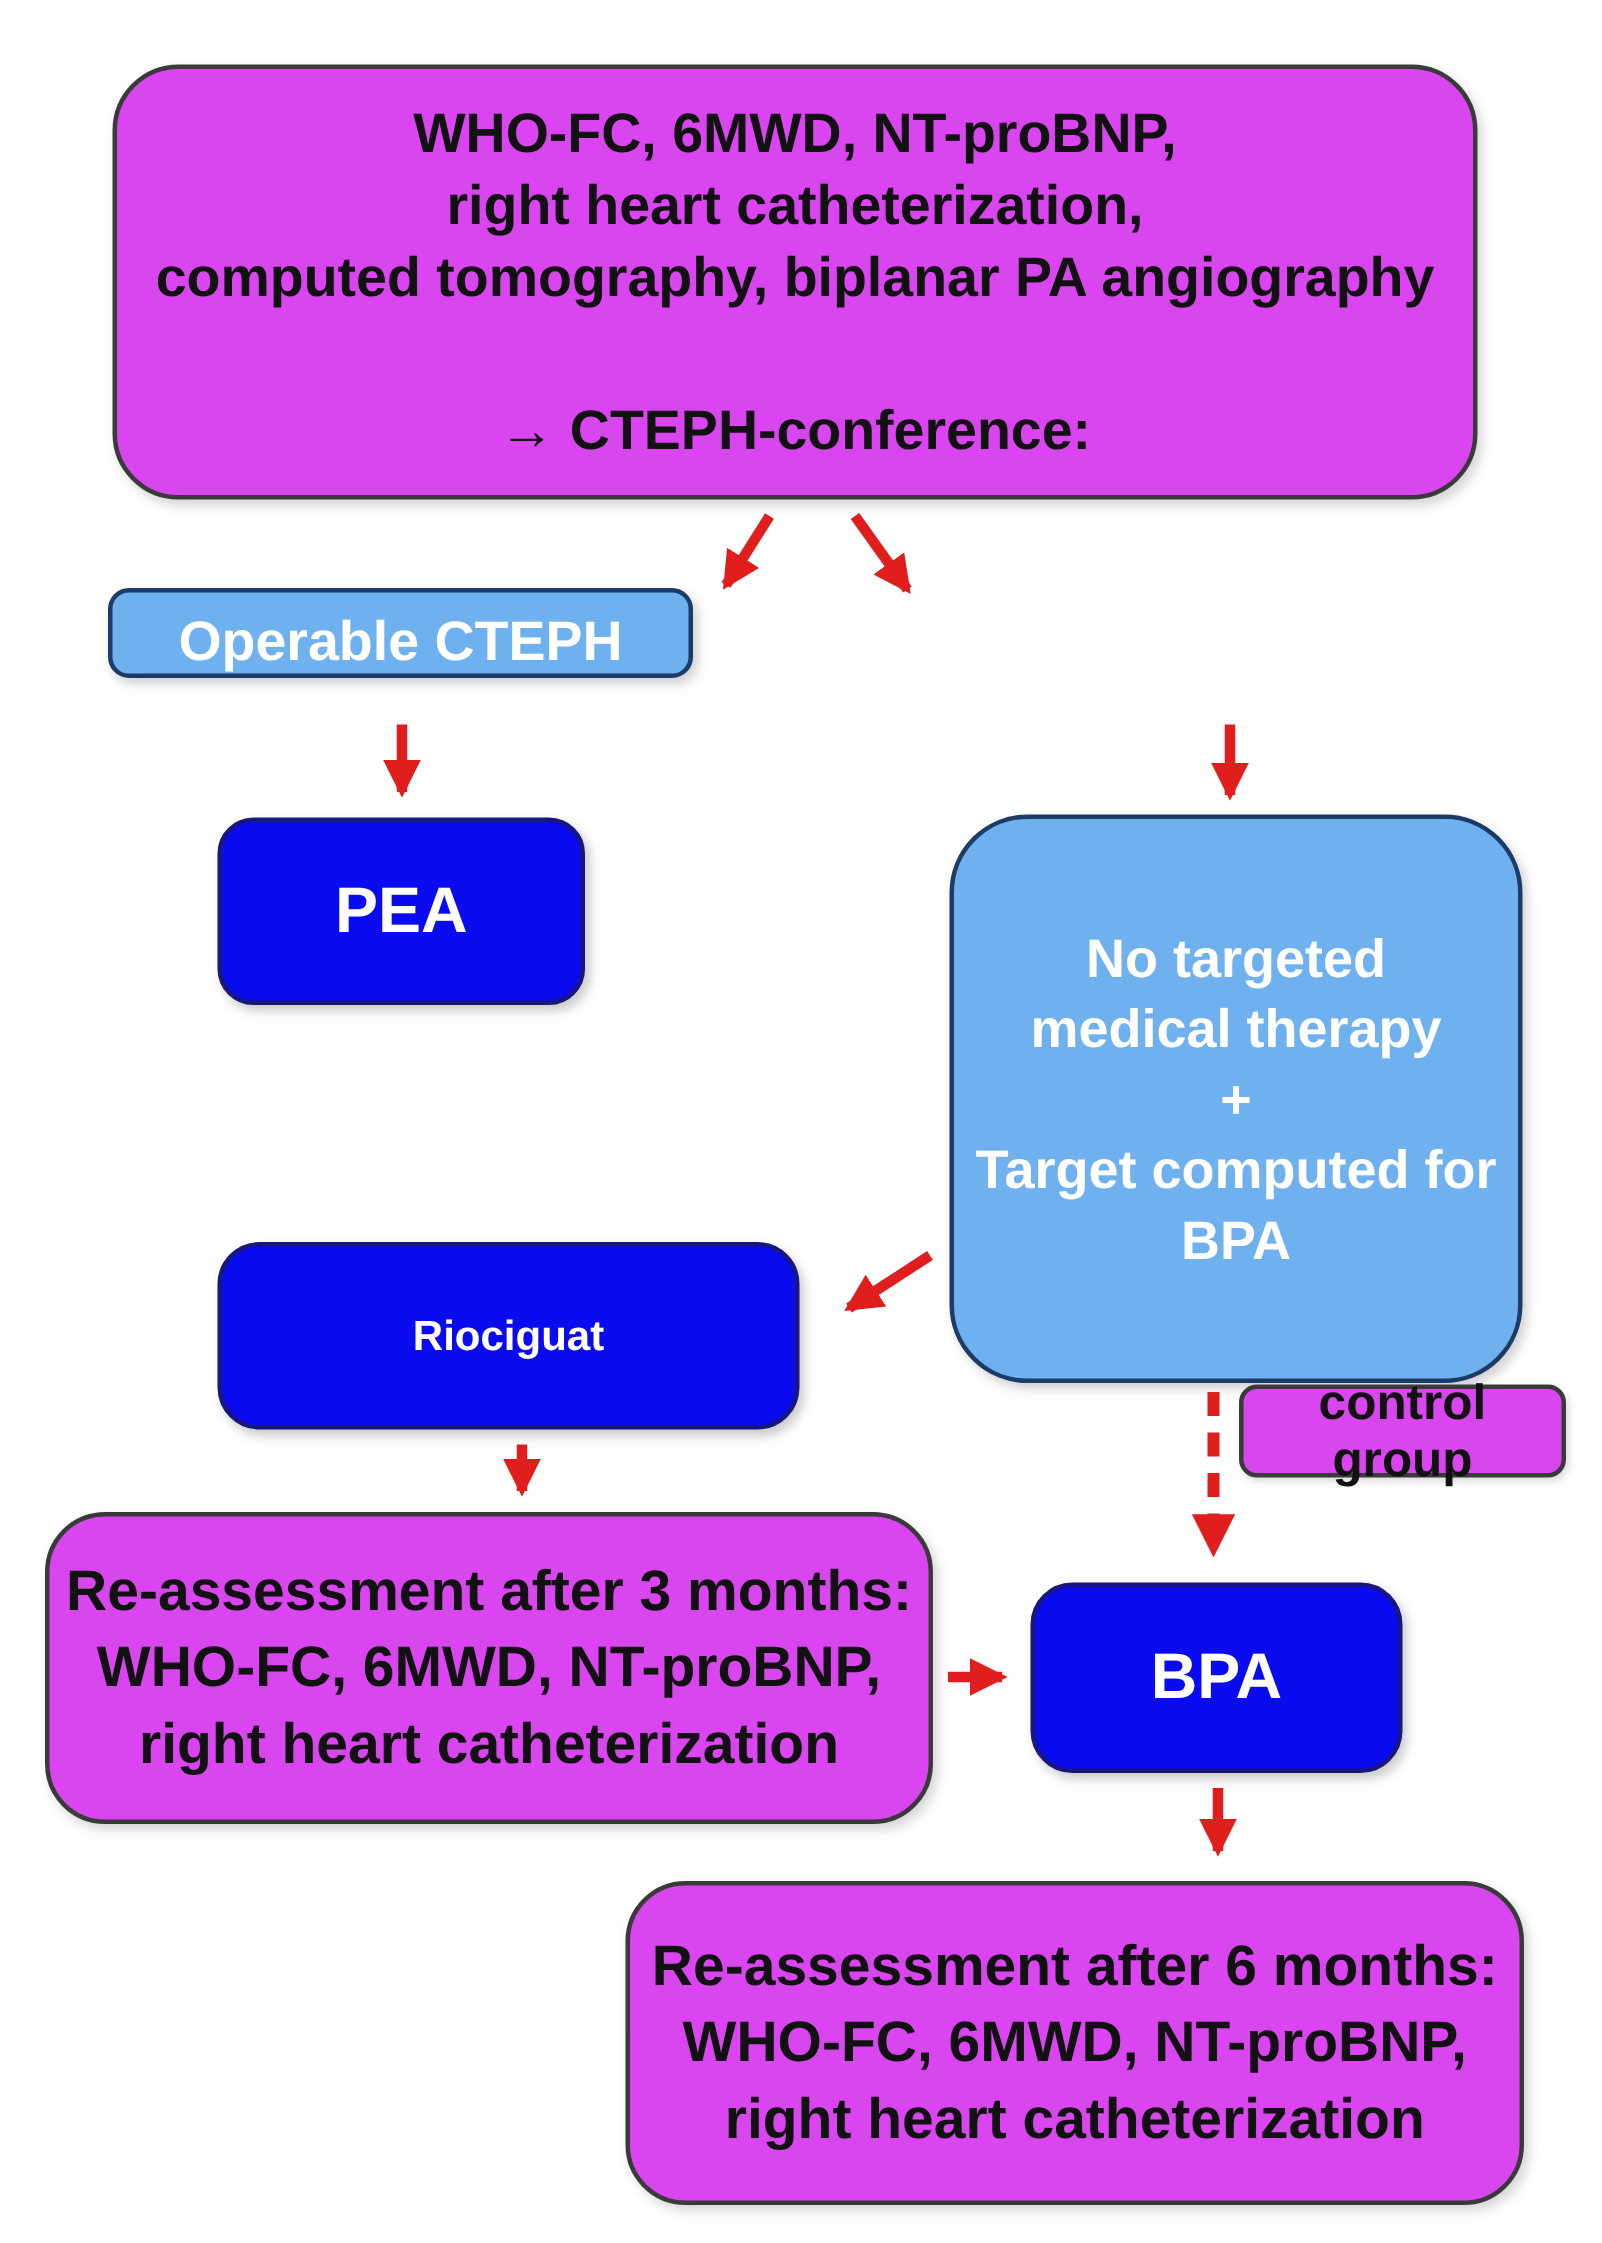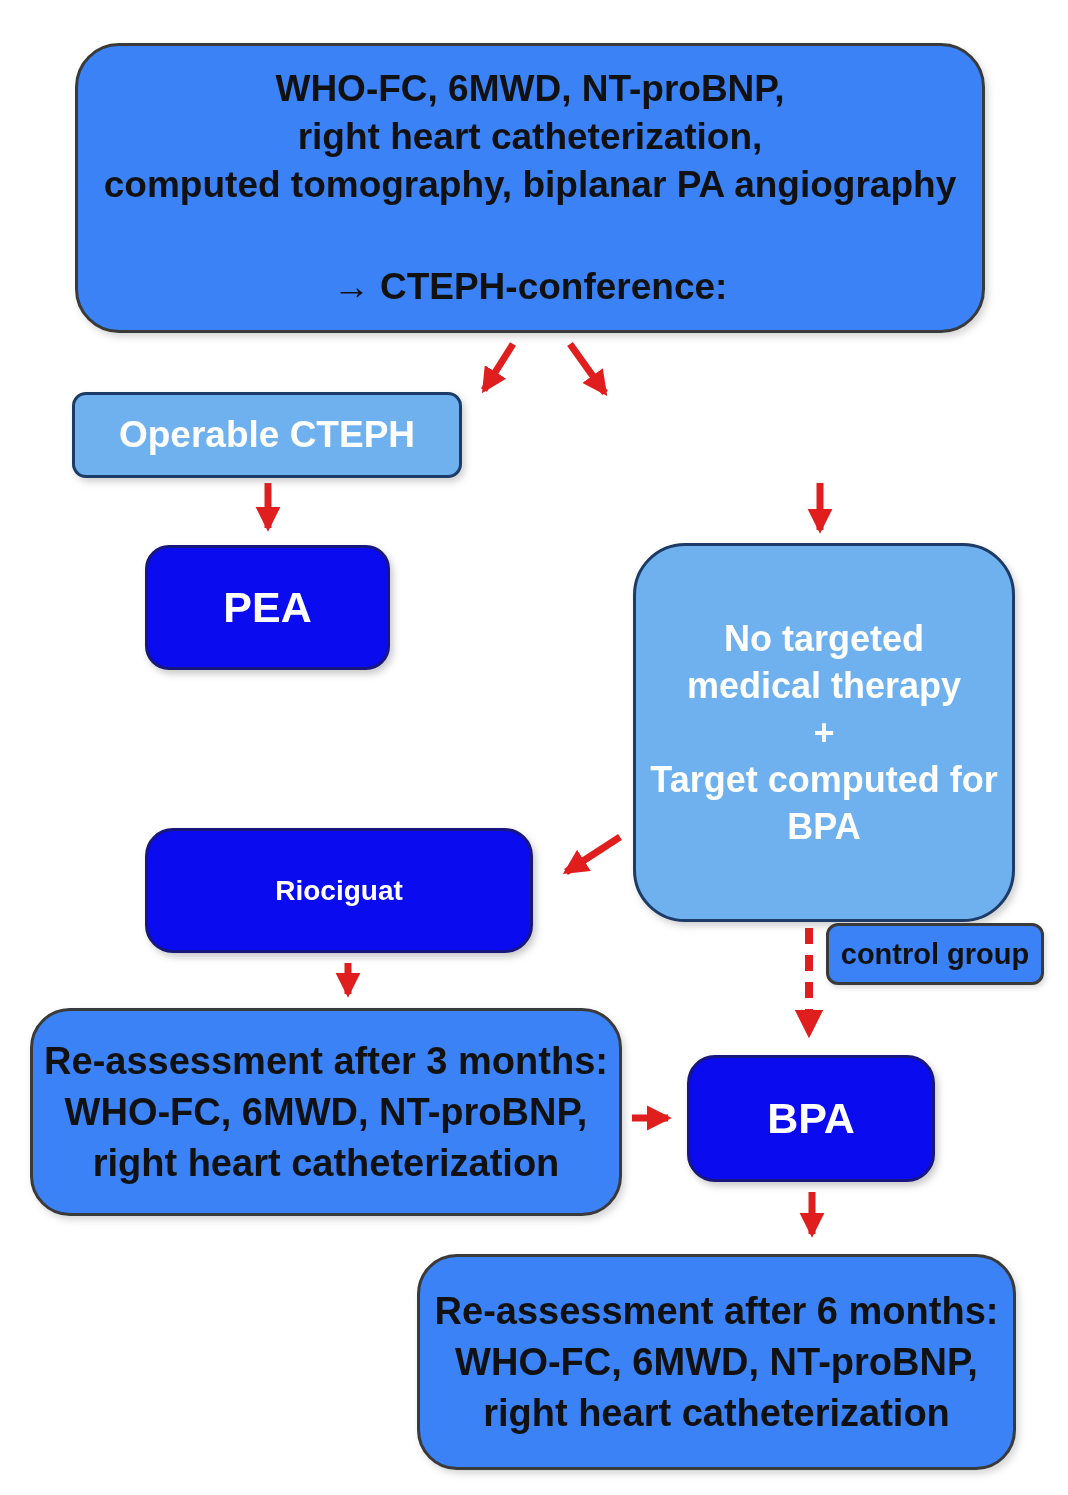--- a/index.html
+++ b/index.html
@@ -36,47 +36,47 @@
   .arrows .ah { fill: var(--red); }
   .node {
     position: absolute;
     display: flex;
     flex-direction: column;
     align-items: center;
     justify-content: center;
     text-align: center;
   }
   .white-box {
-    background: #3b82f6;
+    background: #d946ef;
     border: 3px solid var(--white_box_border);
     color: var(--text_dark);
     box-shadow: 3px 4px 7px rgba(120,120,120,0.30);
   }
   .light-blue-box {
     background: var(--light_blue);
     border: 3px solid var(--light_blue_border);
     color: var(--text_light);
     box-shadow: 3px 4px 7px rgba(120,120,120,0.35);
   }
   .dark-blue-box {
     background: var(--dark_blue);
     border: 3px solid var(--dark_blue_border);
     color: var(--text_light);
     box-shadow: 3px 4px 7px rgba(120,120,120,0.40);
   }
 
   
   .n-assessment   { left: 75px;  top: 43px;   width: 910px; height: 290px; border-radius: 44px; font-size: 37px; line-height: 48px; }
   .n-assessment .spacer { height: 54px; }
-  .n-operable     { left: 72px;  top: 392px;  width: 390px; height: 86px;  border-radius: 14px; font-size: 37px; }
+  .n-operable     { left: 72px;  top: 392px;  width: 390px; height: 60px;  border-radius: 14px; font-size: 37px; justify-content: flex-end; }
   .n-inoperable   { left: 630px; top: 390px;  width: 385px; height: 80px;  border-radius: 14px; font-size: 37px; }
   .n-pea          { left: 145px; top: 545px;  width: 245px; height: 125px; border-radius: 24px; font-size: 43px; }
   .n-no-targeted  { left: 633px; top: 543px;  width: 382px; height: 379px; border-radius: 52px; font-size: 36px; line-height: 47px; }
   .n-riociguat    { left: 145px; top: 828px;  width: 388px; height: 125px; border-radius: 28px; font-size: 28px; }
-  .n-control      { left: 826px; top: 923px;  width: 218px; height: 62px;  border-radius: 12px; font-size: 29px; border-width: 3px; box-shadow: 2px 3px 5px rgba(120,120,120,0.25); }
+  .n-control      { left: 826px; top: 923px;  width: 218px; height: 62px;  border-radius: 12px; font-size: 33px; border-width: 3px; box-shadow: 2px 3px 5px rgba(120,120,120,0.25); }
   .n-reassess3    { left: 30px;  top: 1008px; width: 592px; height: 208px; border-radius: 40px; font-size: 38px; line-height: 51px; }
   .n-bpa          { left: 687px; top: 1055px; width: 248px; height: 127px; border-radius: 28px; font-size: 43px; }
   .n-reassess6    { left: 417px; top: 1254px; width: 599px; height: 216px; border-radius: 40px; font-size: 38px; line-height: 51px; }
 </style>
 </head>
 <body>
 
 <div class="canvas">
 
   <svg class="arrows" viewBox="0 0 1068 1495" xmlns="http://www.w3.org/2000/svg">

